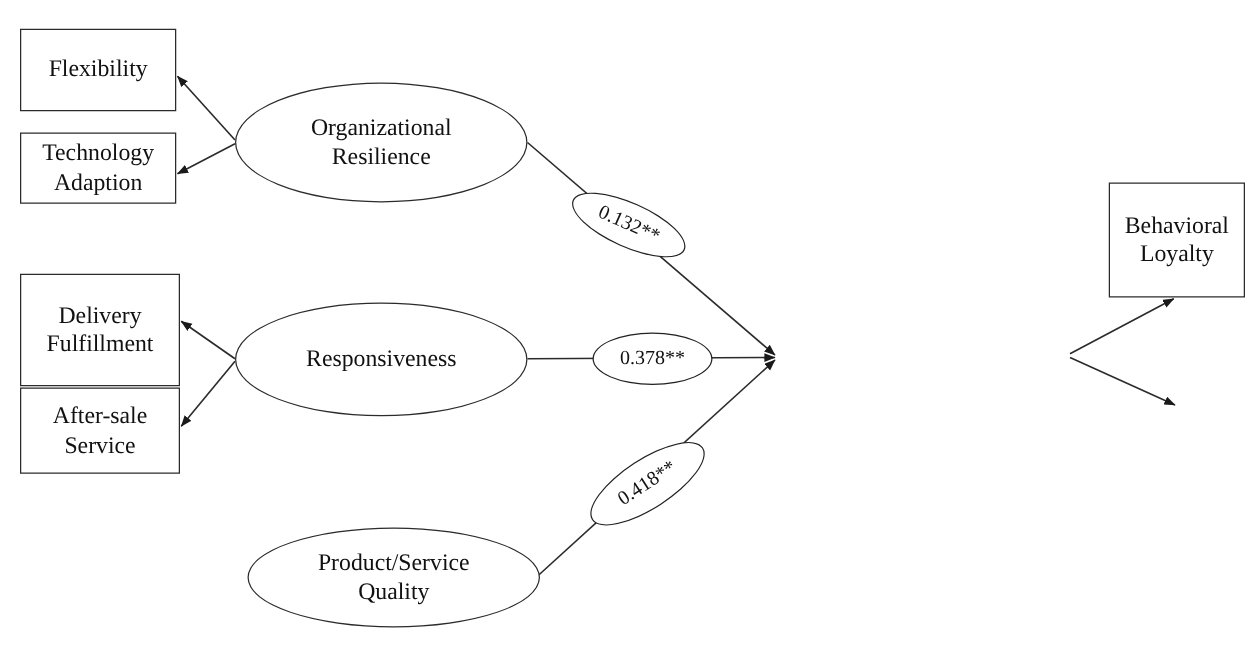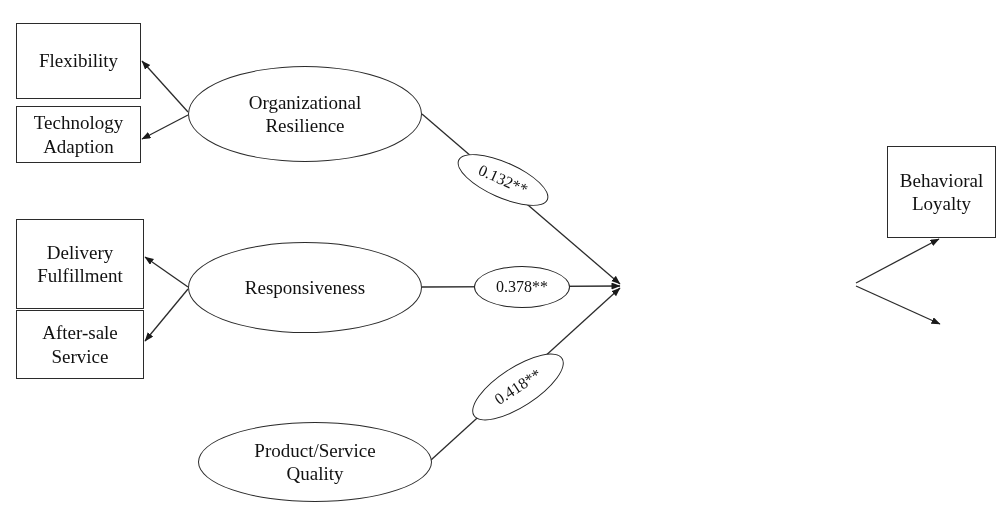--- a/index.html
+++ b/index.html
@@ -43,21 +43,21 @@
   }
   .coef-node {
     border: 1.8px solid #222222;
     border-radius: 50%;
     font-size: 16px;
     z-index: 2;
   }
   .label { display: inline-block; }
 
   
-  .n-flexibility        { left: 16px;  top: 23px;  width: 125px; height: 76px; }
+  .n-flexibility        { left: 16px;  top: 23px;  width: 125px; height: 66px; }
   .n-technology         { left: 16px;  top: 106px; width: 125px; height: 57px; }
   .n-delivery           { left: 16px;  top: 219px; width: 128px; height: 90px; }
   .n-aftersale          { left: 16px;  top: 310px; width: 128px; height: 69px; }
   .n-behavioral         { left: 887px; top: 146px; width: 109px; height: 92px; }
   .n-attitudinal        { left: 887px; top: 326px; width: 109px; height: 92px; }
 
   
   .n-orgres             { left: 188px; top: 66px;  width: 234px; height: 96px; text-align: center; }
   .n-responsiveness     { left: 188px; top: 242px; width: 234px; height: 91px; }
   .n-psq                { left: 198px; top: 422px; width: 234px; height: 80px; }

